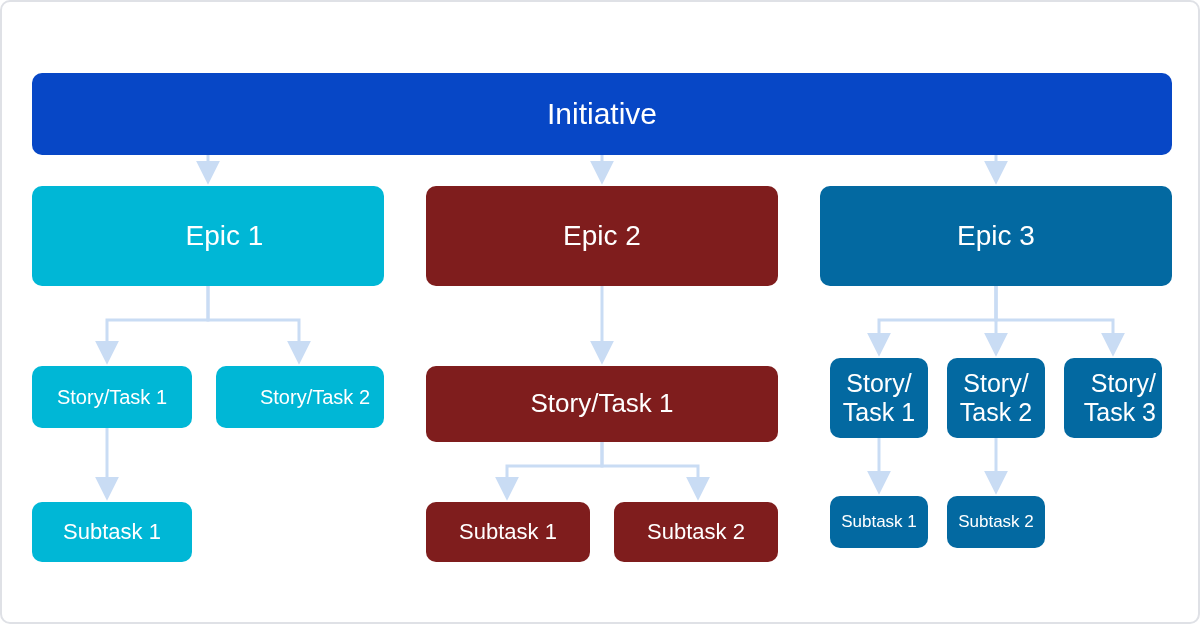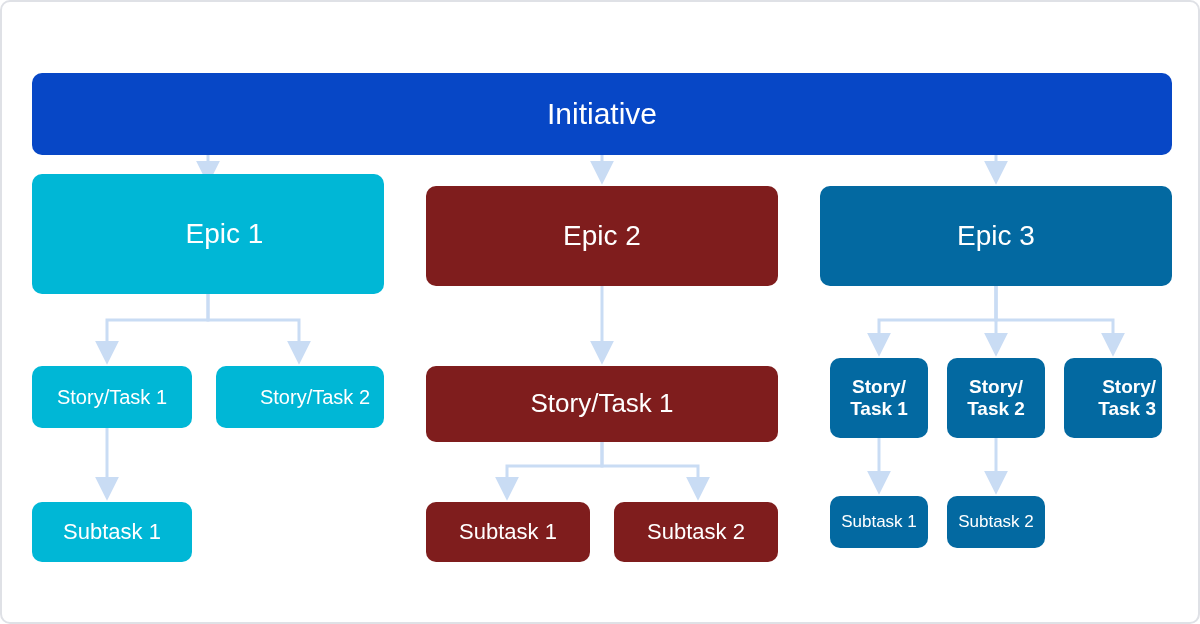--- a/index.html
+++ b/index.html
@@ -28,21 +28,21 @@
     font-weight: 400;
     line-height: 1.15;
     padding: 4px 6px;
   }
   .initiative { background: #0747c6; font-size: 30px; }
   .cyan   { background: #00b7d6; }
   .orange { background: #7f1d1d; }
   .purple { background: #0369a1; }
   .epic   { font-size: 28px; }
   .story  { font-size: 20px; }
-  .story-sm { font-size: 19px; font-weight: bold; }
+  .story-sm { font-size: 25px; }
   .subtask { font-size: 22px; }
   .subtask-sm { font-size: 17px; }
 
   svg.connectors {
     position: absolute;
     left: 0; top: 0;
     width: 1200px; height: 624px;
     pointer-events: none;
   }
 </style>
@@ -77,21 +77,21 @@
       <path d="M 994 284 V 350" marker-end="url(#arrow)"></path>
       <path d="M 994 284 V 318 H 1111 V 350" marker-end="url(#arrow)"></path>
 
       <path d="M 877 436 V 488" marker-end="url(#arrow)"></path>
       <path d="M 994 436 V 488" marker-end="url(#arrow)"></path>
     </g>
   </svg>
 
   <div class="node initiative" style="left:30px; top:24px; width:1140px; height:82px;margin-top:47px;">Initiative</div>
 
-  <div class="node cyan epic" style="left:30px; top:172px; width:352px; height:120px;padding-left:39px;">Epic 1</div>
+  <div class="node cyan epic" style="left:30px; top:184px; width:352px; height:100px;padding-left:39px;">Epic 1</div>
 
   <div class="node cyan story" style="left:30px; top:364px; width:160px; height:62px;">Story/Task 1</div>
 
   <div class="node cyan story" style="left:214px; top:364px; width:168px; height:62px;padding-left:36px;">Story/Task 2</div>
 
   <div class="node cyan subtask" style="left:30px; top:500px; width:160px; height:60px;">Subtask 1</div>
 
   <div class="node orange epic" style="left:424px; top:184px; width:352px; height:100px;">Epic 2</div>
 
   <div class="node orange" style="left:424px; top:364px; width:352px; height:76px; font-size:26px;">Story/Task 1</div>

